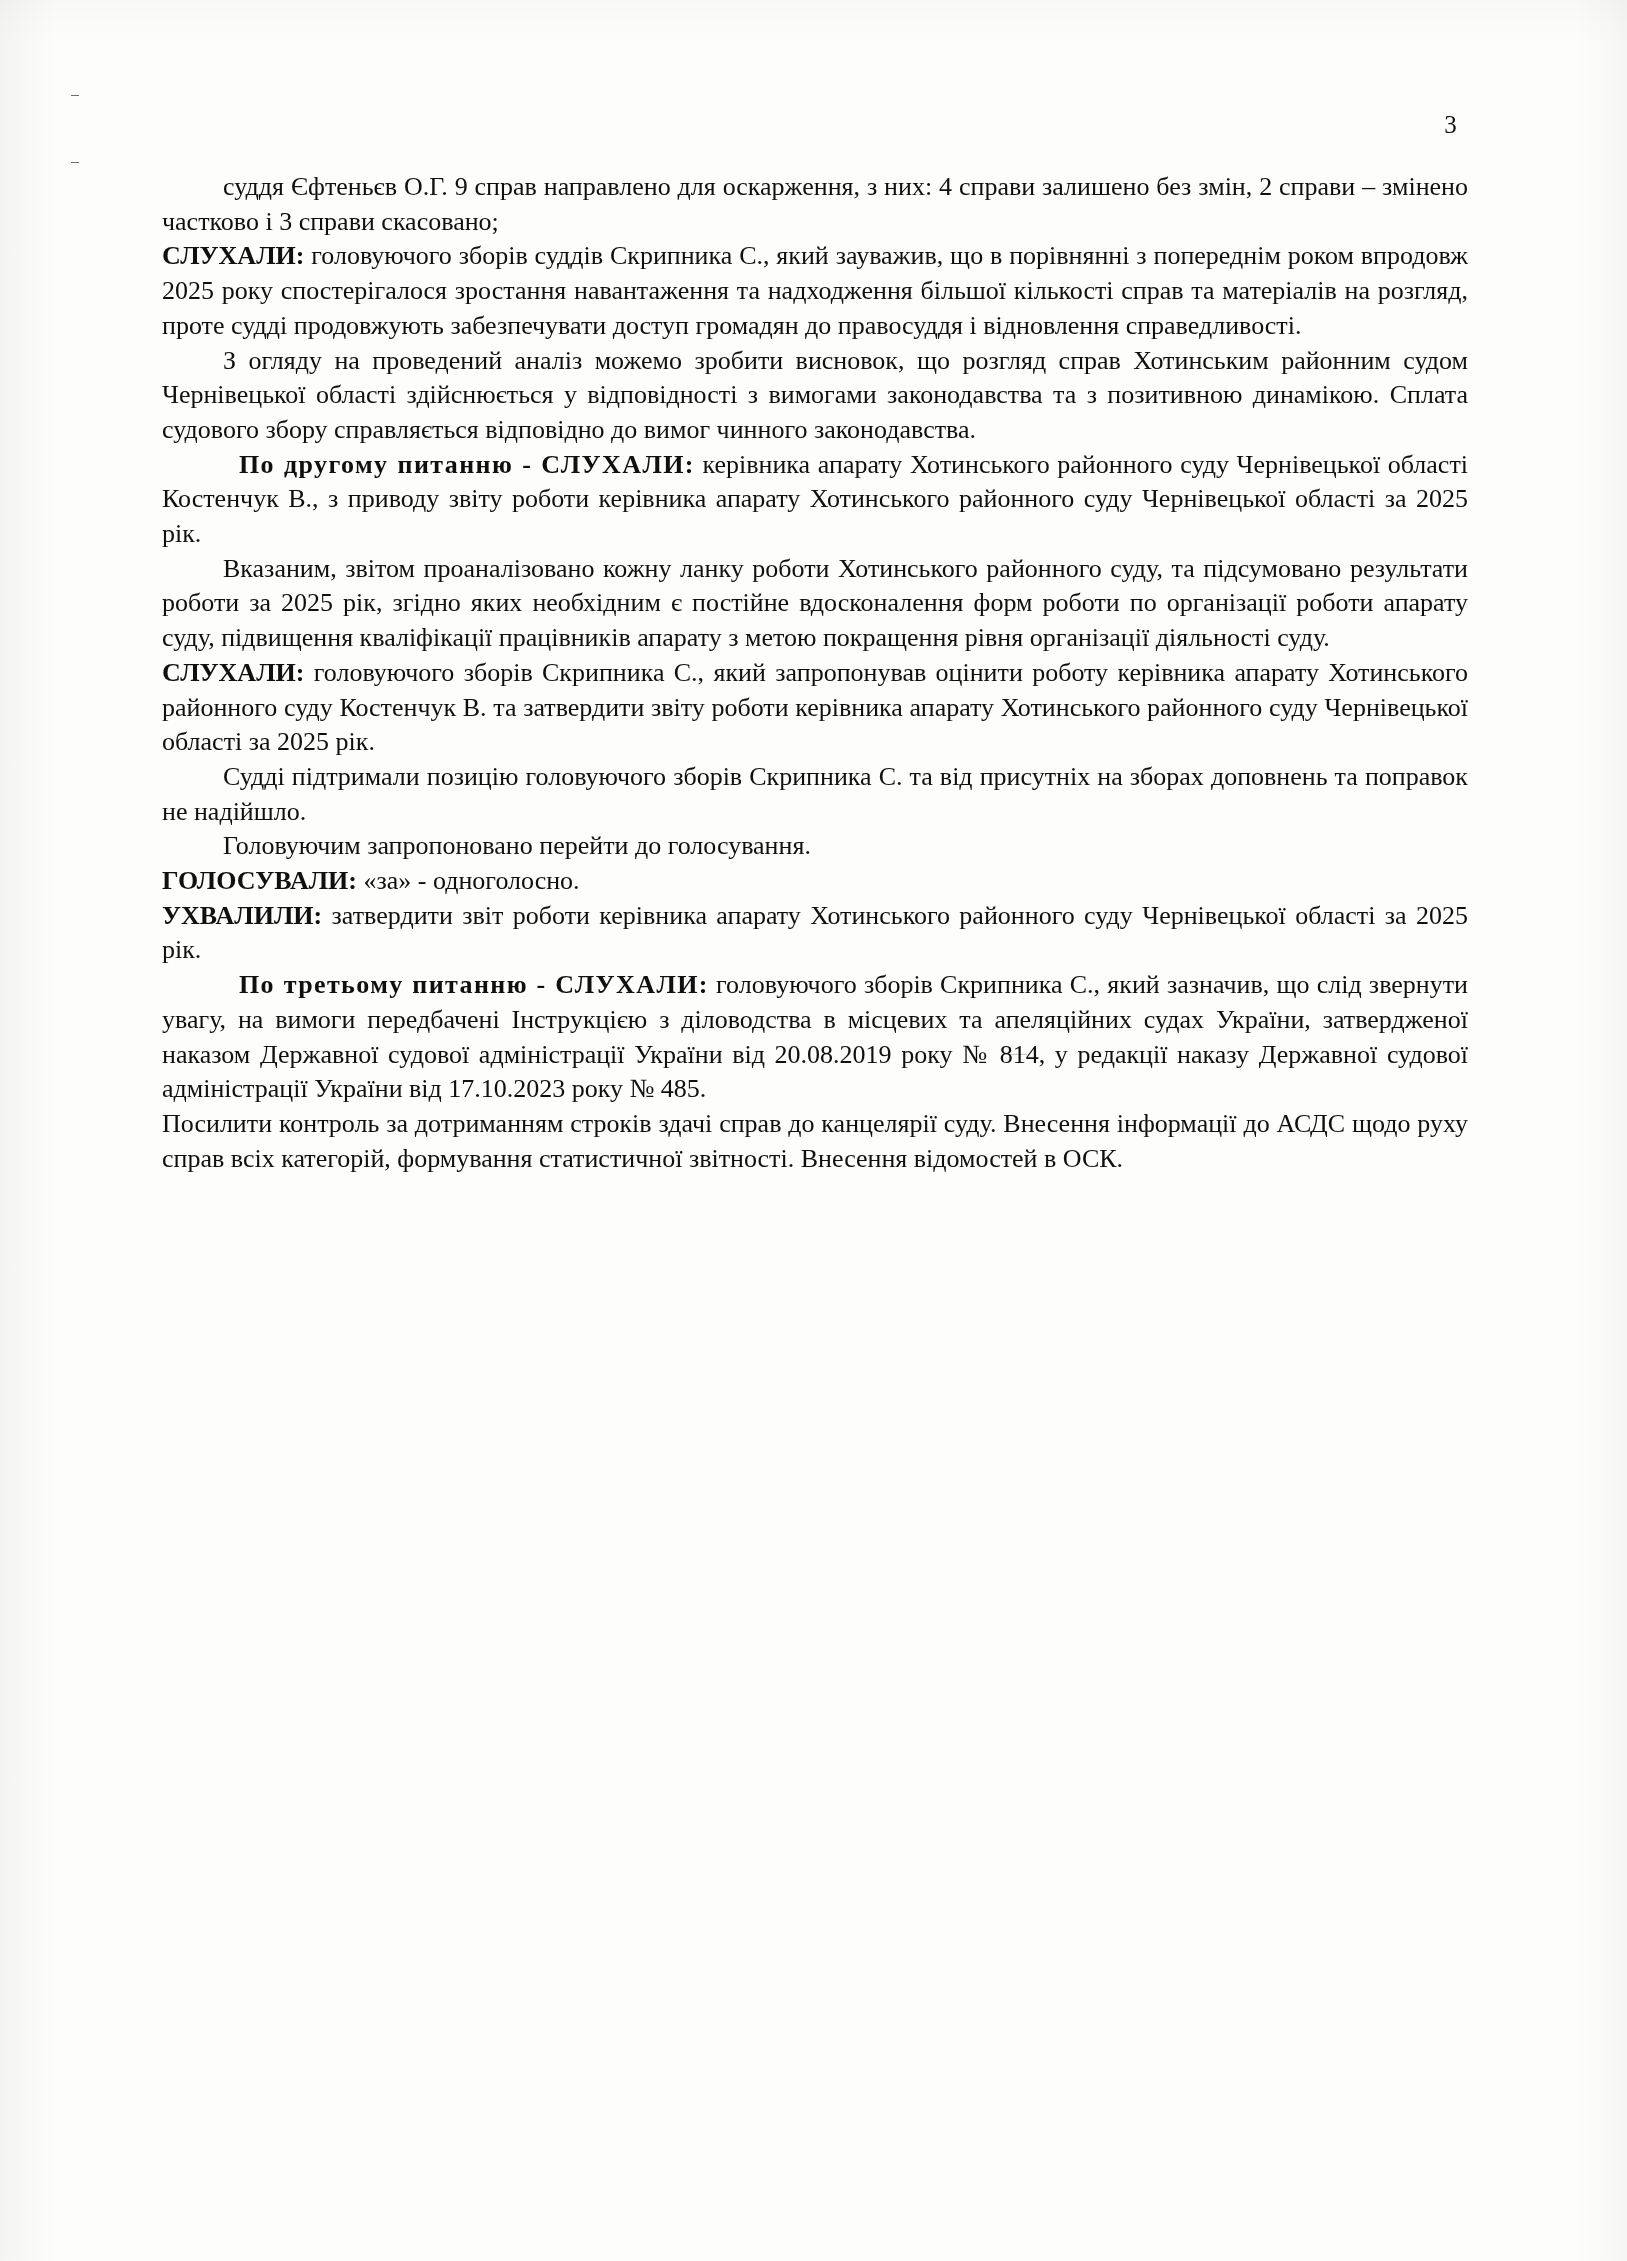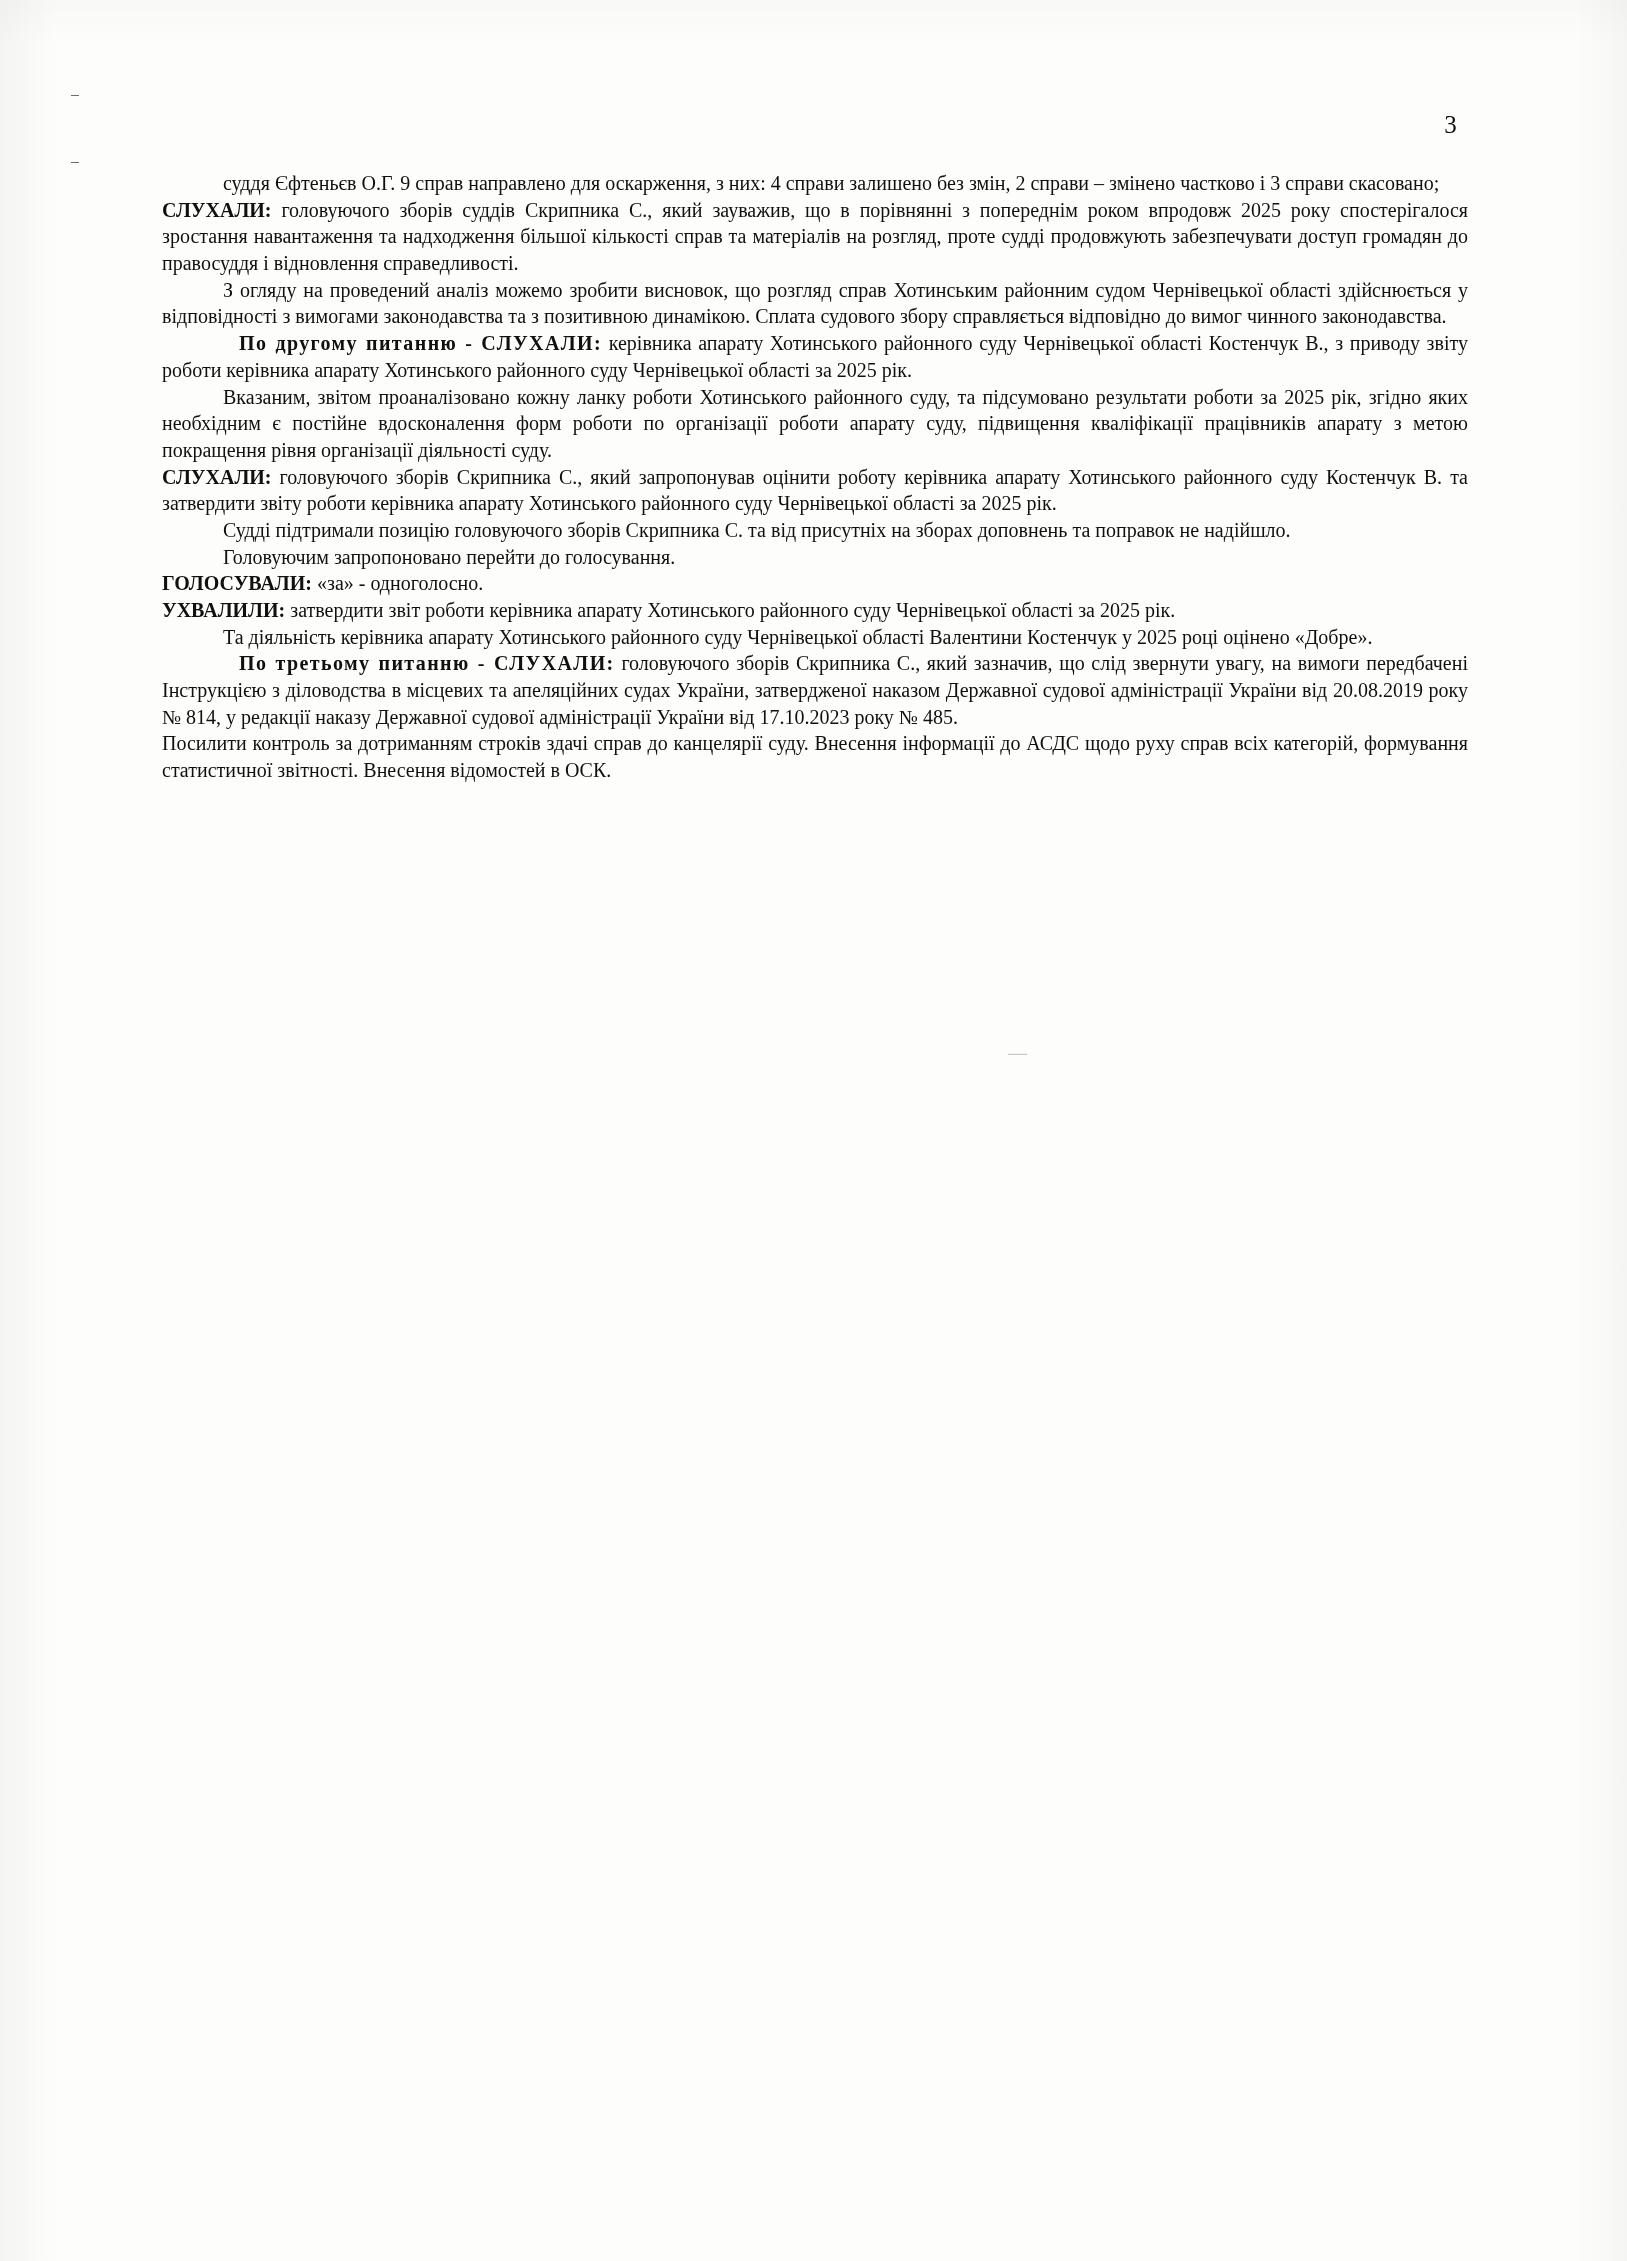--- a/index.html
+++ b/index.html
@@ -39,21 +39,21 @@
     top: 111px;
     right: 170px;
     font-size: 25px;
     letter-spacing: 0.3px;
   }
   .content {
     position: absolute;
     top: 170px;
     left: 162px;
     width: 1306px;
-    font-size: 20px;
+    font-size: 26px;
     line-height: 1.335;
     text-align: justify;
     text-justify: inter-word;
   }
   p {
     margin: 0 0 0 0;
   }
   .indent {
     text-indent: 61px;
   }
@@ -128,23 +128,20 @@
     </p>
 
     <p class="noindent">
       <span class="bold">ГОЛОСУВАЛИ:</span><span> «за» - одноголосно.</span>
     </p>
 
     <p class="noindent">
       <span class="bold">УХВАЛИЛИ:</span><span> затвердити звіт роботи керівника апарату Хотинського районного суду Чернівецької області за 2025 рік.</span>
     </p>
 
-    <p class="indent">
-      <span>Та діяльність керівника апарату Хотинського районного суду Чернівецької області Валентини Костенчук у 2025 році оцінено «Добре».</span>
-    </p>
 
     <p class="indent">
       <span class="spaced">По третьому питанню - СЛУХАЛИ:</span><span> головуючого зборів Скрипника С., який зазначив, що слід звернути увагу, на вимоги передбачені Інструкцією з діловодства в місцевих та апеляційних судах України, затвердженої наказом Державної судової адміністрації України від 20.08.2019 року № 814, у редакції наказу Державної судової адміністрації України від 17.10.2023 року № 485.</span>
     </p>
 
     <p class="noindent">
       <span>Посилити контроль за дотриманням строків здачі справ до канцелярії суду. Внесення інформації до АСДС щодо руху справ всіх категорій, формування статистичної звітності. Внесення відомостей в ОСК.</span>
     </p>
 
   </div>

